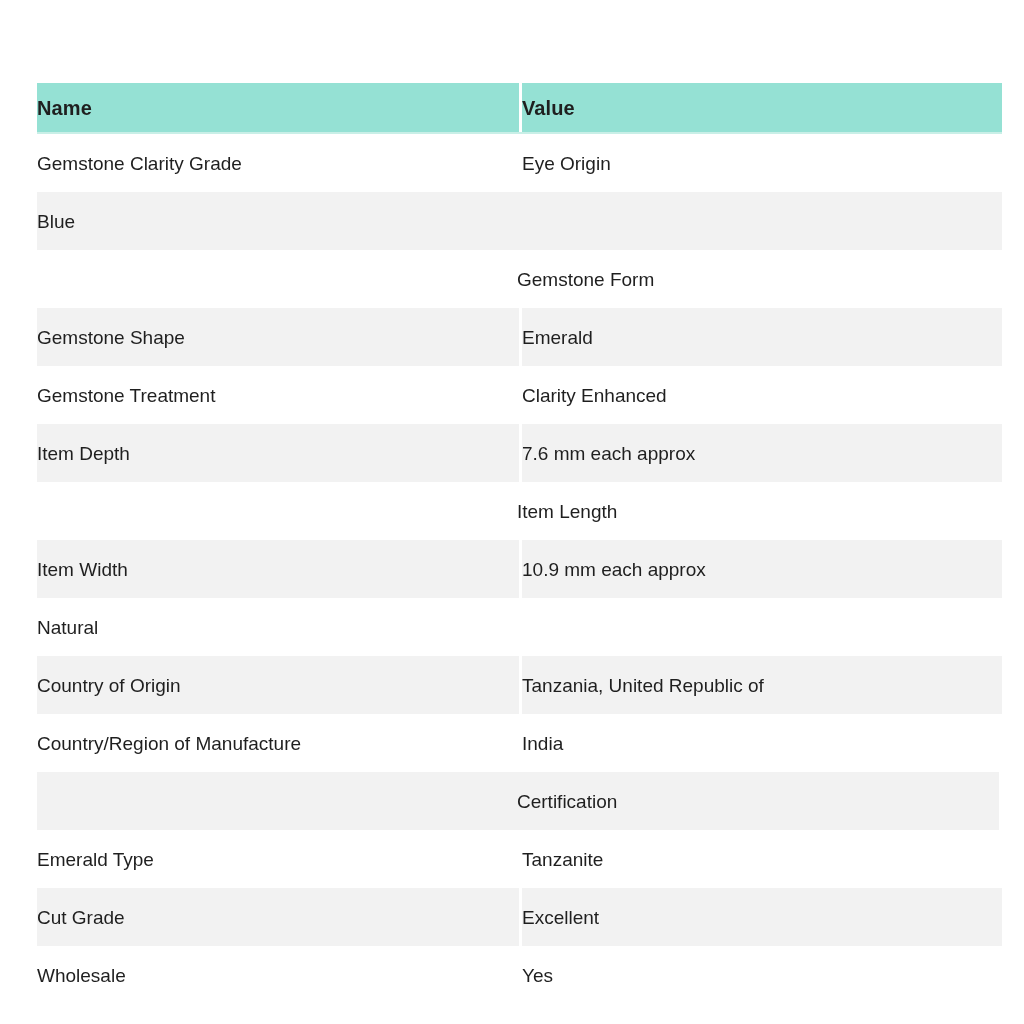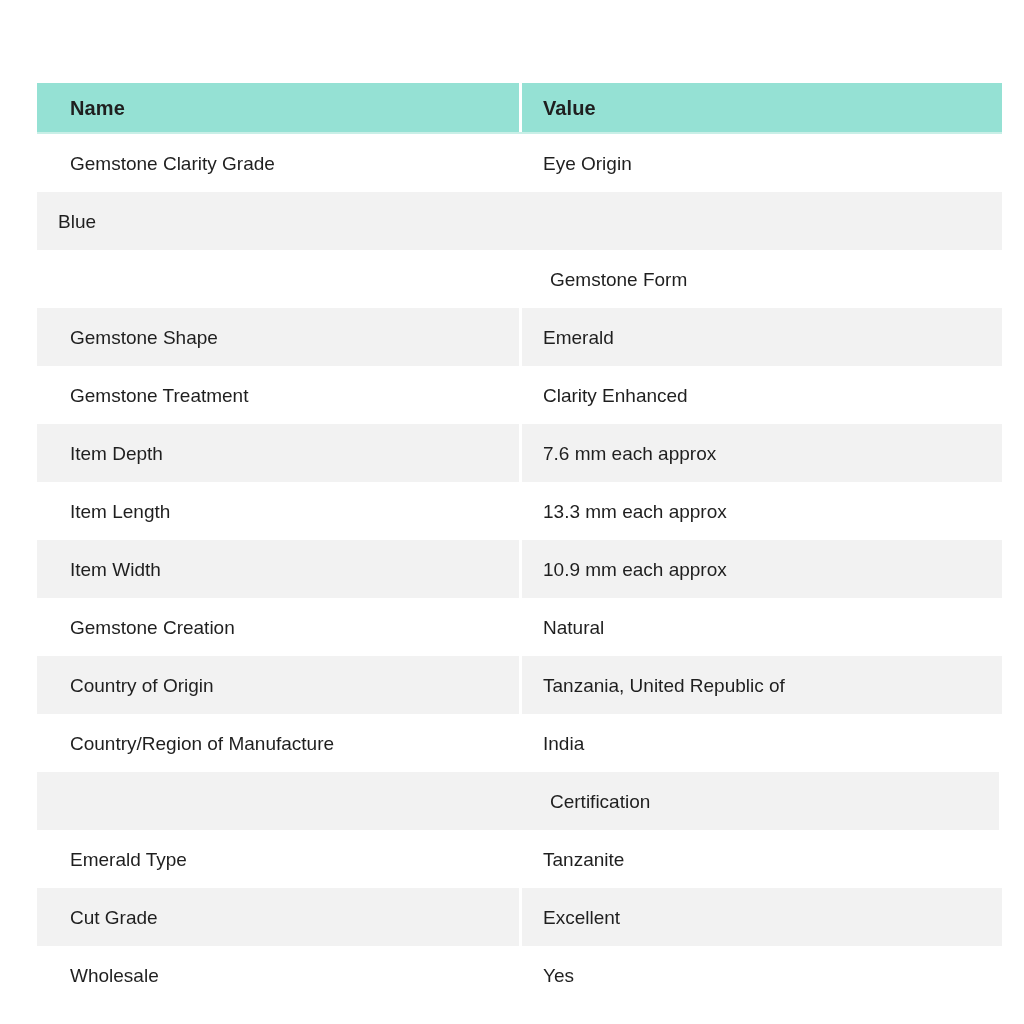--- a/index.html
+++ b/index.html
@@ -35,26 +35,24 @@
 
   
   .cell {
     display: flex;
     align-items: center;
     font-size: 19px;
     line-height: 1;
   }
   .cell-name {
     width: 485px;
-    padding-left: 33px;
     border-right: 3px solid #ffffff;
   }
   .cell-value {
     flex: 1;
-    padding-left: 21px;
   }
 
   
   .body-rows .row {
     display: flex;
     height: 58px;
     background: #ffffff;
     justify-content: flex-end;
   }
   .body-rows .row:nth-child(even) {
@@ -89,28 +87,26 @@
     <div class="row">
       <div class="cell cell-name">Gemstone Treatment</div>
       <div class="cell cell-value">Clarity Enhanced</div>
     </div>
     <div class="row">
       <div class="cell cell-name">Item Depth</div>
       <div class="cell cell-value">7.6 mm each approx</div>
     </div>
     <div class="row">
       <div class="cell cell-name">Item Length</div>
-      <div class="cell cell-value">13.3 mm each approx</div>
     </div>
     <div class="row">
       <div class="cell cell-name">Item Width</div>
       <div class="cell cell-value">10.9 mm each approx</div>
     </div>
     <div class="row">
-      <div class="cell cell-name">Gemstone Creation</div>
       <div class="cell cell-value">Natural</div>
     </div>
     <div class="row">
       <div class="cell cell-name">Country of Origin</div>
       <div class="cell cell-value">Tanzania, United Republic of</div>
     </div>
     <div class="row">
       <div class="cell cell-name">Country/Region of Manufacture</div>
       <div class="cell cell-value">India</div>
     </div>

